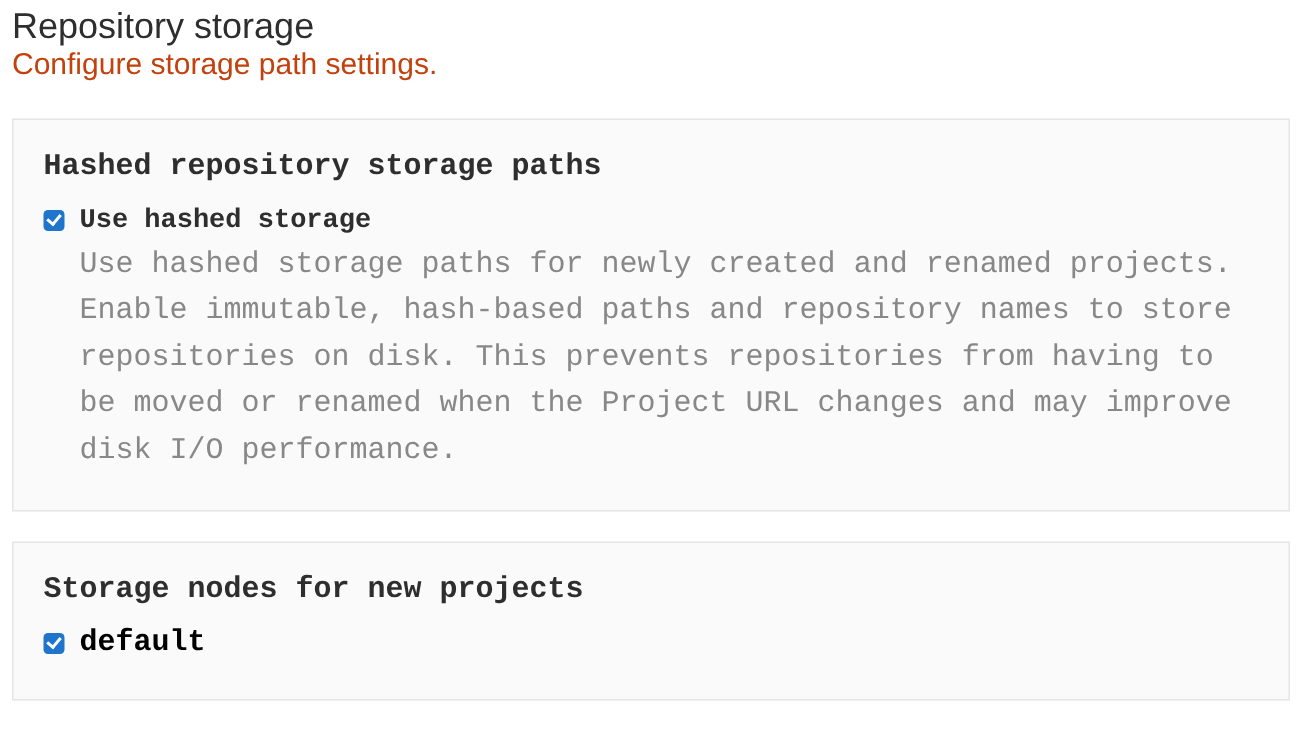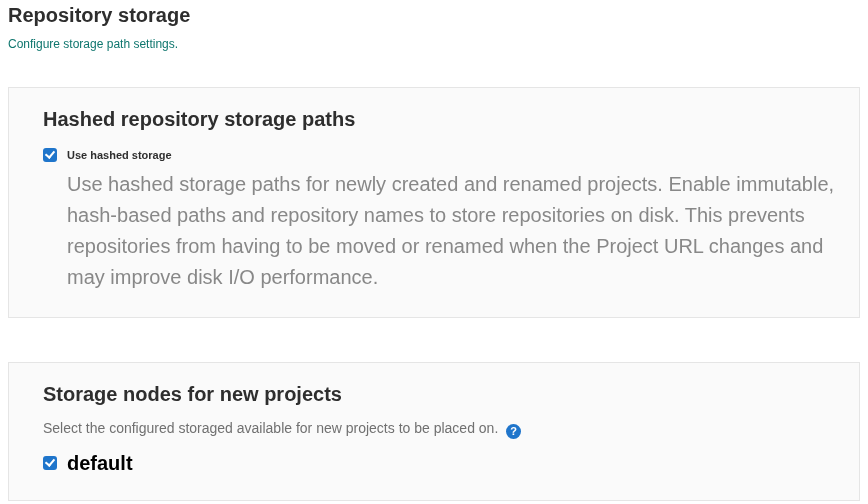--- a/index.html
+++ b/index.html
@@ -8,35 +8,35 @@
     box-sizing: border-box;
   }
   body {
     font-family: -apple-system, BlinkMacSystemFont, "Segoe UI", Helvetica, Arial, sans-serif;
     background: #ffffff;
     color: #2e2e2e;
     width: 868px;
     padding: 4px 8px;
   }
   .page-title {
-    font-size: 20px;
-    font-weight: 700;
+    font-size: 24px;
+    font-weight: 400;
     color: #2e2e2e;
-    margin-bottom: 10px;
   }
   .page-subtitle {
-    font-size: 12px;
-    color: #0f766e;
-    margin-bottom: 36px;
+    font-size: 20px;
+    color: #c2410c;
+    margin-bottom: 24px;
   }
   .panel {
     border: 1px solid #e5e5e5;
     background: #fafafa;
-    padding: 20px 20px 24px 34px;
-    margin-bottom: 44px;
+    padding: 20px 20px 24px 20px;
+    margin-bottom: 20px;
+    font-family: Liberation Mono, monospace;
   }
   .panel-title {
     font-size: 20px;
     font-weight: 700;
     color: #2e2e2e;
     margin-bottom: 14px;
   }
   .panel-desc {
     font-size: 14px;
     color: #707070;
@@ -67,21 +67,21 @@
     position: absolute;
     left: 4px;
     top: 1px;
     width: 4px;
     height: 7px;
     border: solid #ffffff;
     border-width: 0 2px 2px 0;
     transform: rotate(40deg);
   }
   .cb-label {
-    font-size: 11px;
+    font-size: 18px;
     font-weight: 700;
     color: #2e2e2e;
     line-height: 20px;
   }
   .cb-label-thin {
     font-size: 20px;
     font-weight: 600;
     color: #000000;
     line-height: 20px;
   }
@@ -120,23 +120,19 @@
   <h2 class="panel-title">Hashed repository storage paths</h2>
   <div class="checkbox-row">
     <span class="cb"></span>
     <span class="cb-label">Use hashed storage</span>
   </div>
   <p class="help-text">Use hashed storage paths for newly created and renamed projects. Enable immutable, hash-based paths and repository names to store repositories on disk. This prevents repositories from having to be moved or renamed when the Project URL changes and may improve disk I/O performance.</p>
 </section>
 
 <section class="panel">
   <h2 class="panel-title">Storage nodes for new projects</h2>
-  <p class="panel-desc">
-    <span>Select the configured storaged available for new projects to be placed on.</span>
-    <span class="help-icon">?</span>
-  </p>
   <div class="nodes-list">
     <div class="checkbox-row compact">
       <span class="cb"></span>
       <span class="cb-label-thin">default</span>
     </div>
   </div>
 </section>
 
 </body></html>

